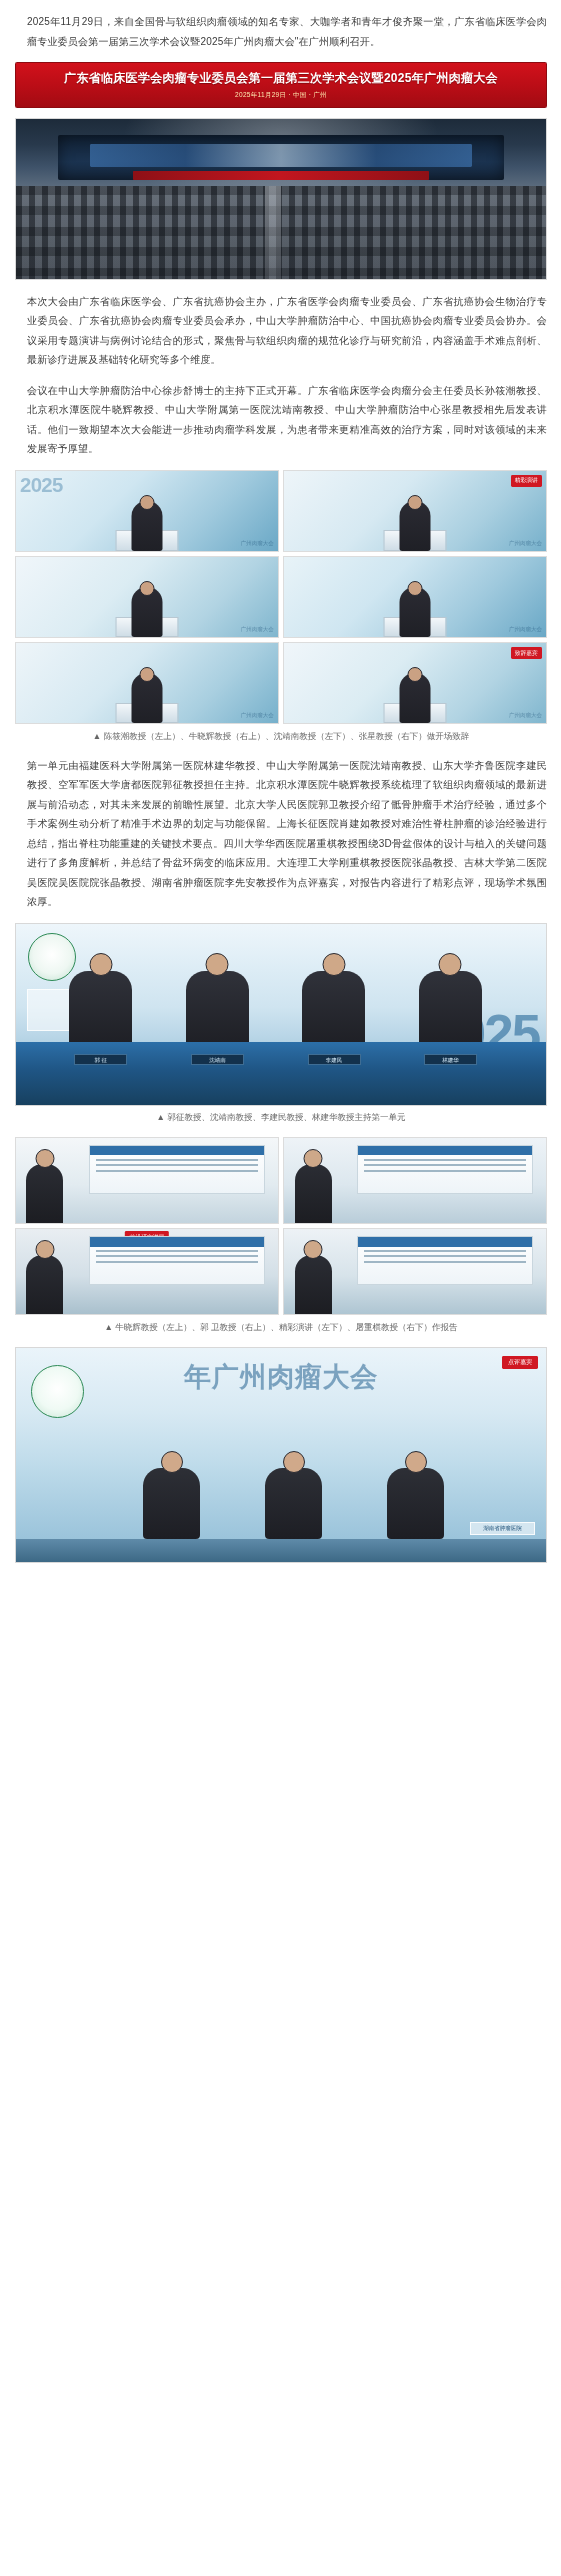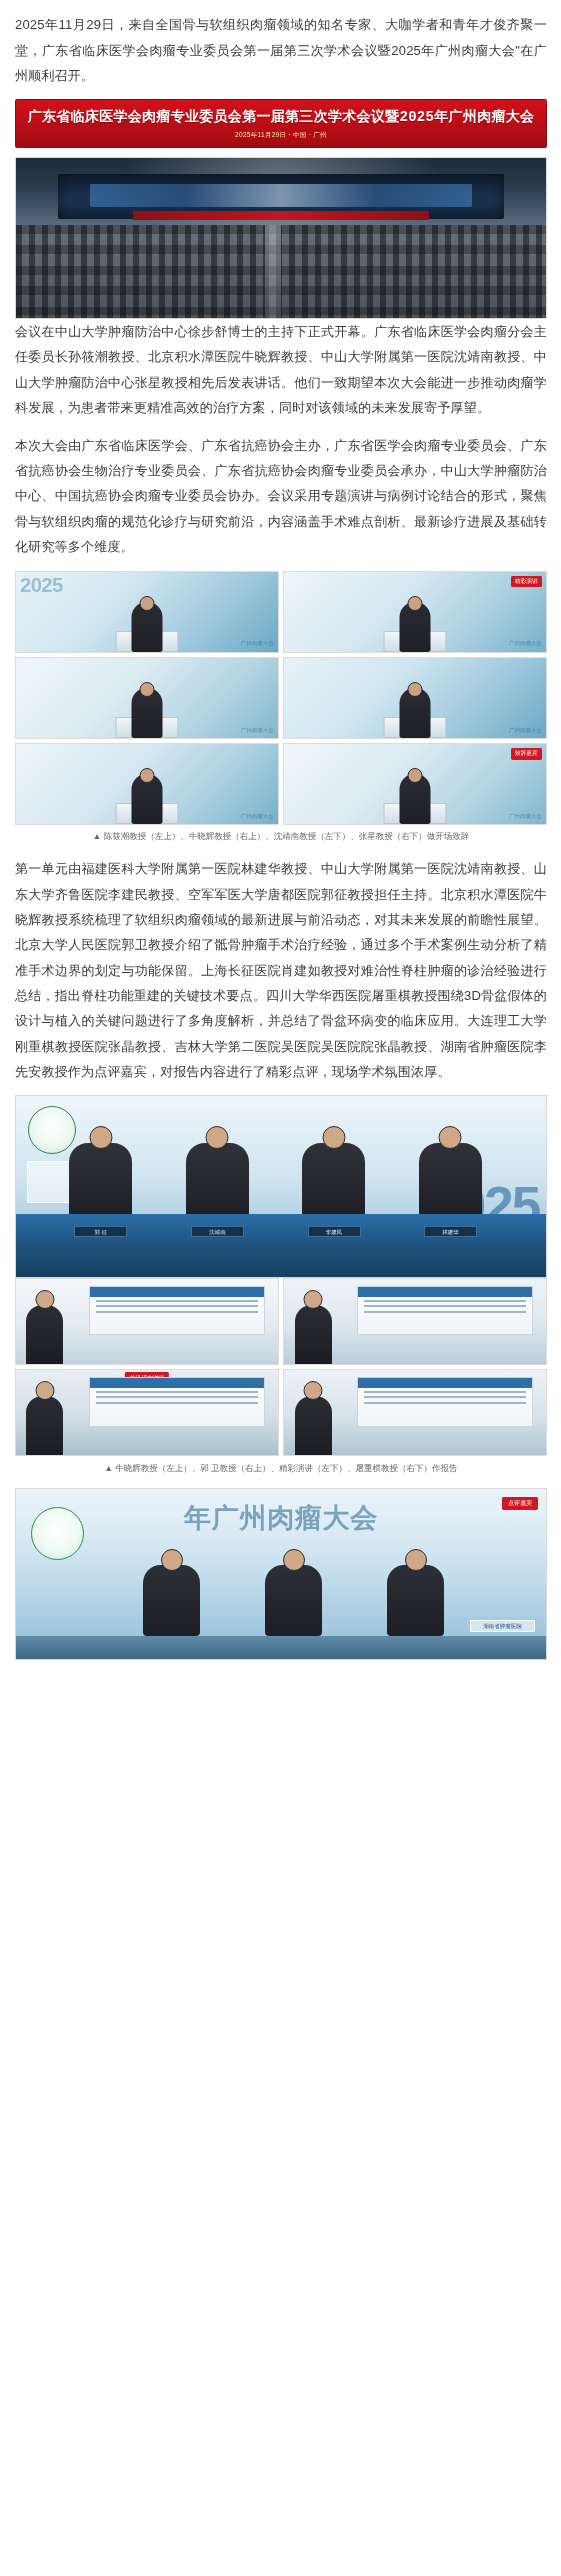--- a/index.html
+++ b/index.html
@@ -11,49 +11,48 @@
   body {
     width: 562px;
     margin: 0 auto;
     color: #333333;
   }
   .page {
     width: 562px;
     padding: 12.3px 15px 17.7px 15px;
   }
   p.para {
-    font-size: 13px;
+    font-size: 10px;
     line-height: 1.95;
     color: #3a3a3a;
-    margin: 0 0 11px 0;
+    margin: 0 0 11px 12px;
     text-align: justify;
     letter-spacing: 0.2px;
   }
   .banner-wrap {
     margin: 6.8px 0 9.5px 0;
     width: 100%;
   }
   .banner {
     width: 100%;
     background: linear-gradient(180deg, #d2111b 0%, #b90d16 55%, #a20b12 100%);
     border: 0.7px solid #8d0a10;
     border-radius: 1.4px;
     padding: 8.2px 6.8px 6.8px 6.8px;
     text-align: center;
     position: relative;
     overflow: hidden;
   }
   .banner-title {
     color: #ffffff;
-    font-size: 14px;
+    font-size: 12px;
     font-weight: bold;
     letter-spacing: 0.3px;
     line-height: 1.25;
     text-shadow: 0 0.7px 0.7px rgba(0,0,0,0.3);
-    font-family: Liberation Mono, monospace;
   }
   .banner-sub {
     color: #ffe9b0;
     font-size: 6.5px;
     margin-top: 4.8px;
     letter-spacing: 0.3px;
   }
   
   .photo {
     position: relative;
@@ -225,21 +224,21 @@
     position: absolute; top: -15px; left: 50%; transform: translateX(-50%);
     width: 19px; height: 19px; border-radius: 50%; background: #ceA889; border: 1.4px solid #2a2b32;
   }
   .cell2 .redtag {
     position: absolute; left: 50%; transform: translateX(-50%); top: 2px;
     background: #d01722; color: #fff; font-size: 5.8px; padding: 1.4px 4.8px; border-radius: 1.4px;
   }
 
   
   .final {
-    width: 100%; height: 172px; position: relative;
+    width: 100%; height: 216px; position: relative;
     background: linear-gradient(180deg, #eaf4fa 0%, #d7e9f3 30%, #bedbea 55%, #8fbcd6 100%);
     border: 0.7px solid #d8d8d8; overflow: hidden;
   }
   .final .logo2 {
     position: absolute; left: 15px; top: 17.7px; width: 53px; height: 53px; border-radius: 50%;
     background: radial-gradient(circle at 50% 45%, #ffffff 0%, #effaf4 55%, #c3e3d2 100%);
     border: 1.4px solid #2e8b57;
   }
   .final .bigyear2 {
     position: absolute; left: 50%; transform: translateX(-50%); top: 11px;
@@ -283,23 +282,23 @@
 
   <div class="photo hall">
     <div class="stage"></div>
     <div class="screenrow"></div>
     <div class="banner-red"></div>
     <div class="podium-badge">开幕致辞</div>
     <div class="crowd"></div>
     <div class="aisle"></div>
   </div>
 
+  <p class="para" style="margin-top:12.3px;">本次大会由广东省临床医学会、广东省抗癌协会主办，广东省医学会肉瘤专业委员会、广东省抗癌协会生物治疗专业委员会、广东省抗癌协会肉瘤专业委员会承办，中山大学肿瘤防治中心、中国抗癌协会肉瘤专业委员会协办。会议采用专题演讲与病例讨论结合的形式，聚焦骨与软组织肉瘤的规范化诊疗与研究前沿，内容涵盖手术难点剖析、最新诊疗进展及基础转化研究等多个维度。</p>
+
   <p class="para">会议在中山大学肿瘤防治中心徐步舒博士的主持下正式开幕。广东省临床医学会肉瘤分会主任委员长孙筱潮教授、北京积水潭医院牛晓辉教授、中山大学附属第一医院沈靖南教授、中山大学肿瘤防治中心张星教授相先后发表讲话。他们一致期望本次大会能进一步推动肉瘤学科发展，为患者带来更精准高效的治疗方案，同时对该领域的未来发展寄予厚望。</p>
-
-  <p class="para" style="margin-top:12.3px;">本次大会由广东省临床医学会、广东省抗癌协会主办，广东省医学会肉瘤专业委员会、广东省抗癌协会生物治疗专业委员会、广东省抗癌协会肉瘤专业委员会承办，中山大学肿瘤防治中心、中国抗癌协会肉瘤专业委员会协办。会议采用专题演讲与病例讨论结合的形式，聚焦骨与软组织肉瘤的规范化诊疗与研究前沿，内容涵盖手术难点剖析、最新诊疗进展及基础转化研究等多个维度。</p>
 
   <div class="grid6">
     <div class="cell a">
       <div class="num">2025</div>
       <div class="podium"></div>
       <div class="figure"></div>
       <div class="head"></div>
       <div class="wm">广州肉瘤大会</div>
     </div>
     <div class="cell b">
@@ -356,20 +355,21 @@
     <div class="seat" style="left:76%;">
         <div class="hd"></div>
       </div>
     <div class="table"></div>
     <div class="nameplate" style="left:11%;">郭 征</div>
     <div class="nameplate" style="left:33%;">沈靖南</div>
     <div class="nameplate" style="left:55%;">李建民</div>
     <div class="nameplate" style="left:77%;">林建华</div>
   </div>
 
+  <div class="caption">▲ 郭征教授、沈靖南教授、李建民教授、林建华教授主持第一单元</div>
 
   <div class="grid4">
     <div class="cell2 s1">
       <div class="slide">
         <div class="hdr"></div>
         <div class="ln"></div>
         <div class="ln"></div>
         <div class="ln"></div>
       </div>
       <div class="spk">

